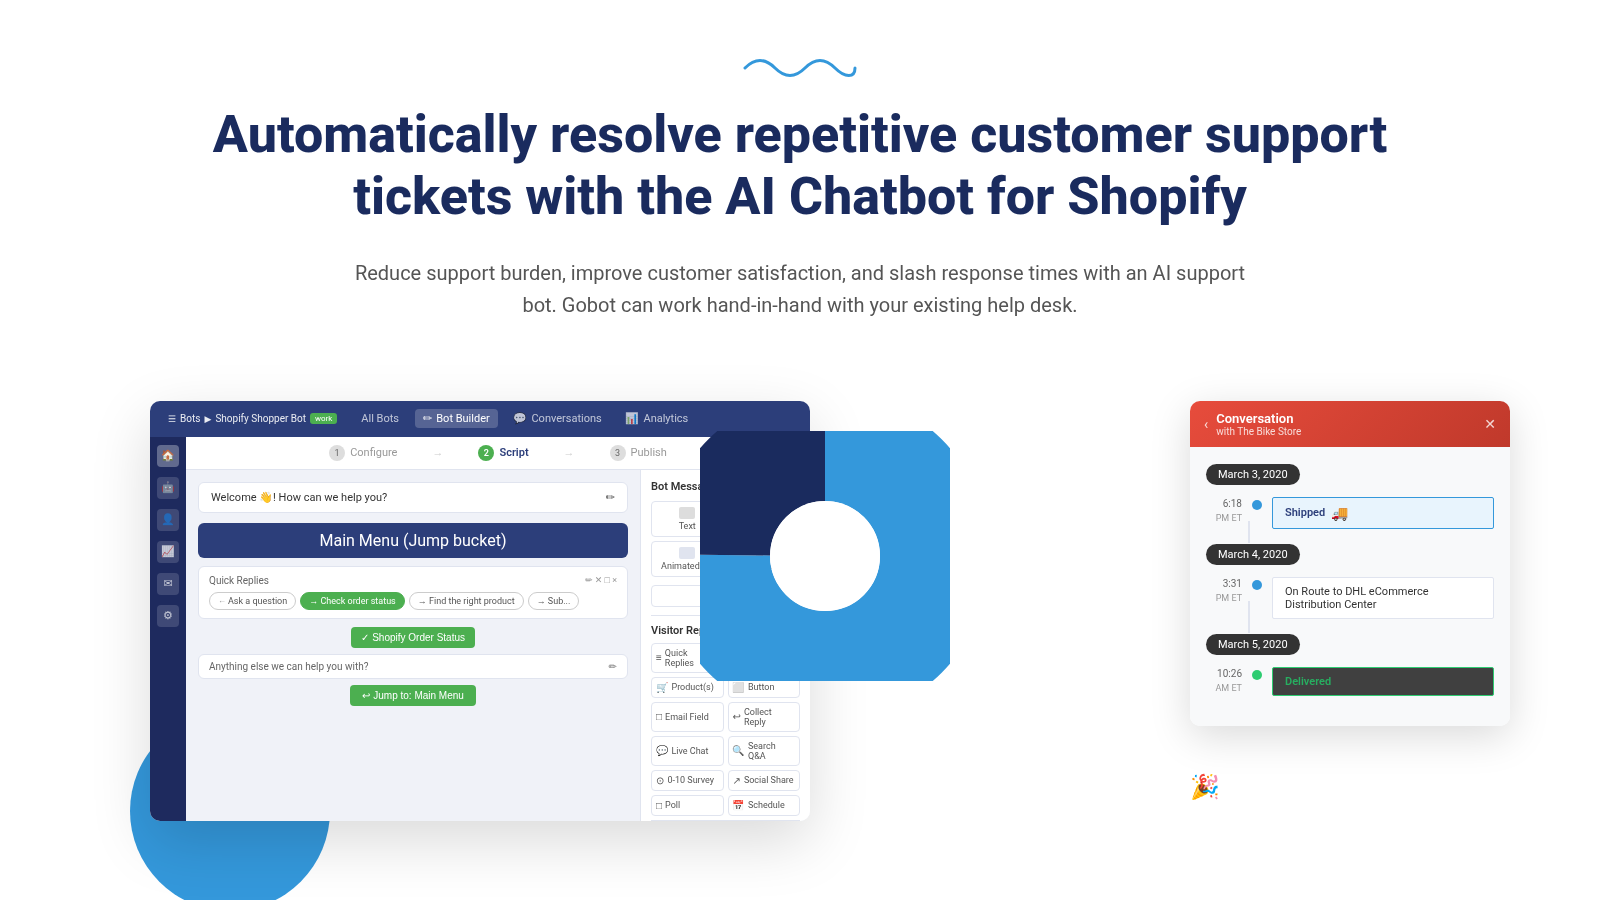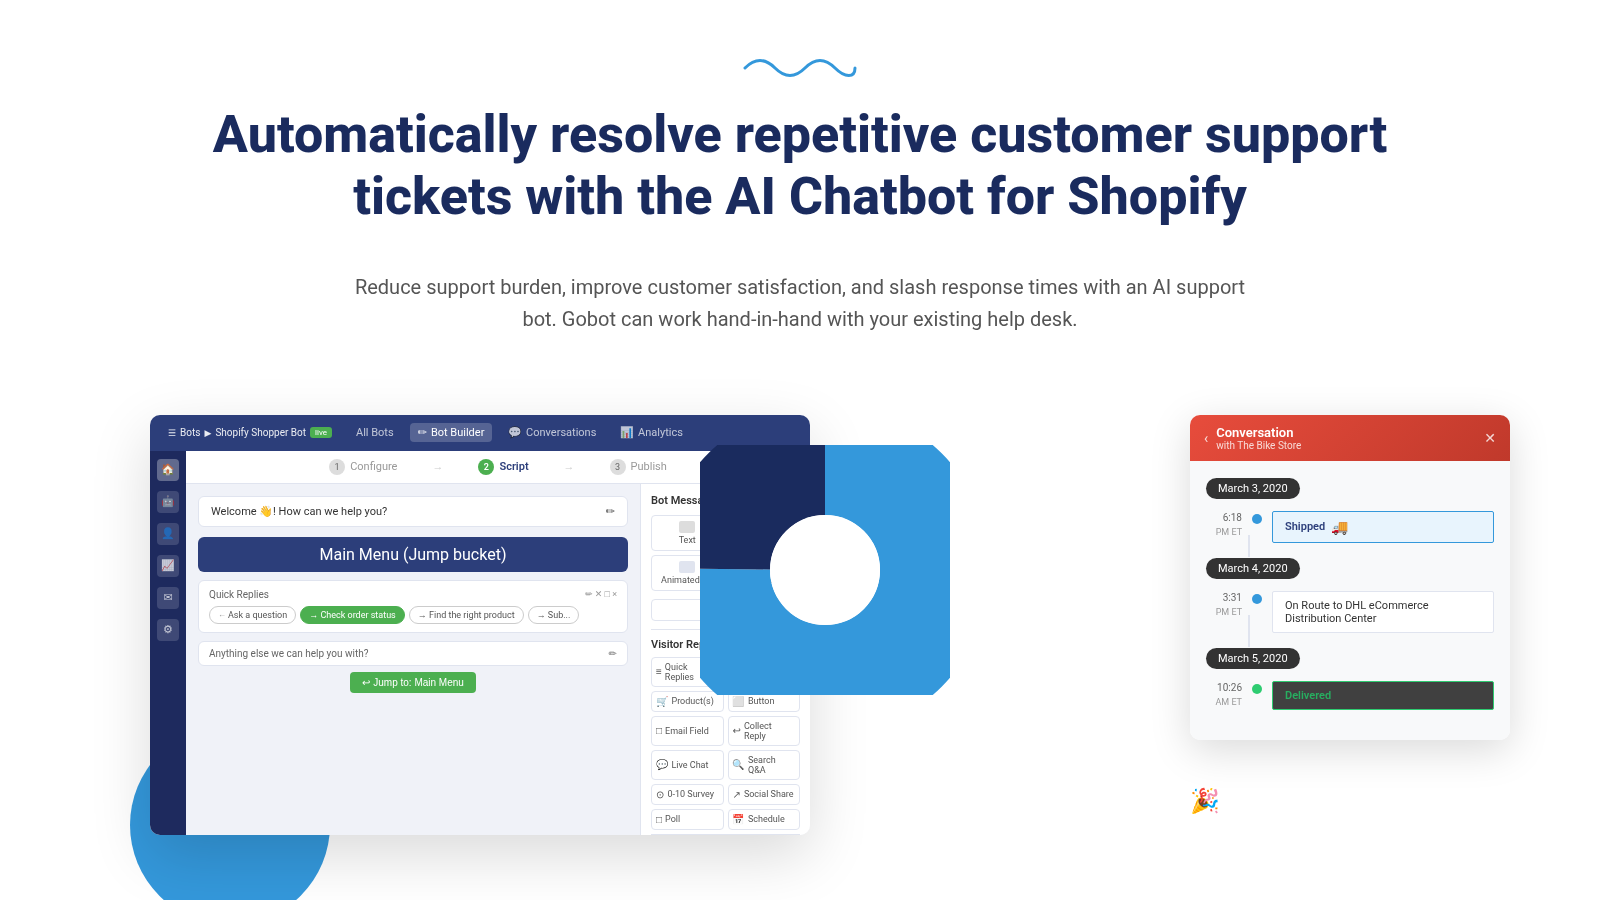--- a/index.html
+++ b/index.html
@@ -27,21 +27,21 @@
     .wave-icon {
       margin-bottom: 20px;
       display: block;
     }
 
     .hero-title {
       font-size: 52px;
       font-weight: 800;
       color: #1a2b5e;
       line-height: 1.2;
-      margin-bottom: 42px;
+      margin-bottom: 28px;
     }
 
     .hero-subtitle {
       font-size: 20px;
       color: #555;
       line-height: 1.6;
       max-width: 900px;
       margin: 0 auto 50px;
     }
 
@@ -553,21 +553,21 @@
     <div class="blue-circle-deco"></div>
 
     <div class="bot-screenshot">
 
       <div class="ss-topbar">
         <span class="ss-topbar-item" style="color:rgba(255,255,255,0.9);font-size:10px;">
           <span style="font-size:9px;">☰</span>
           <span>Bots</span>
           <span style="font-size:9px;">▶</span>
           <span>Shopify Shopper Bot</span>
-          <span style="background:#4caf50;color:#fff;padding:1px 5px;border-radius:3px;font-size:8px;">live</span>
+          <span style="background:#4caf50;color:#fff;padding:1px 5px;border-radius:3px;font-size:8px;">work</span>
         </span>
         <span class="ss-topbar-item">All Bots</span>
         <span class="ss-topbar-item active">
           <span>✏</span>
           <span>Bot Builder</span>
         </span>
         <span class="ss-topbar-item">
           <span>💬</span>
           <span>Conversations</span>
         </span>
@@ -628,20 +628,23 @@
                   </span>
                 </div>
                 <div class="ss-qr-buttons">
                   <span class="ss-qr-btn" style="display:flex;align-items:center;gap:2px;"><span style="font-size:8px;color:#999;">←</span> Ask a question</span>
                   <span class="ss-qr-btn active">→ Check order status</span>
                   <span class="ss-qr-btn">→ Find the right product</span>
                   <span class="ss-qr-btn">→ Sub...</span>
                 </div>
               </div>
 
+              <div style="text-align:center;">
+                <button class="ss-shopify-btn">✓ Shopify Order Status</button>
+              </div>
 
               <div class="ss-anything-msg">
                 <span>Anything else we can help you with?</span>
                 <span>✏</span>
               </div>
 
               <div style="text-align:center;">
                 <button class="ss-jump-btn">↩ Jump to: Main Menu</button>
               </div>
             </div>

